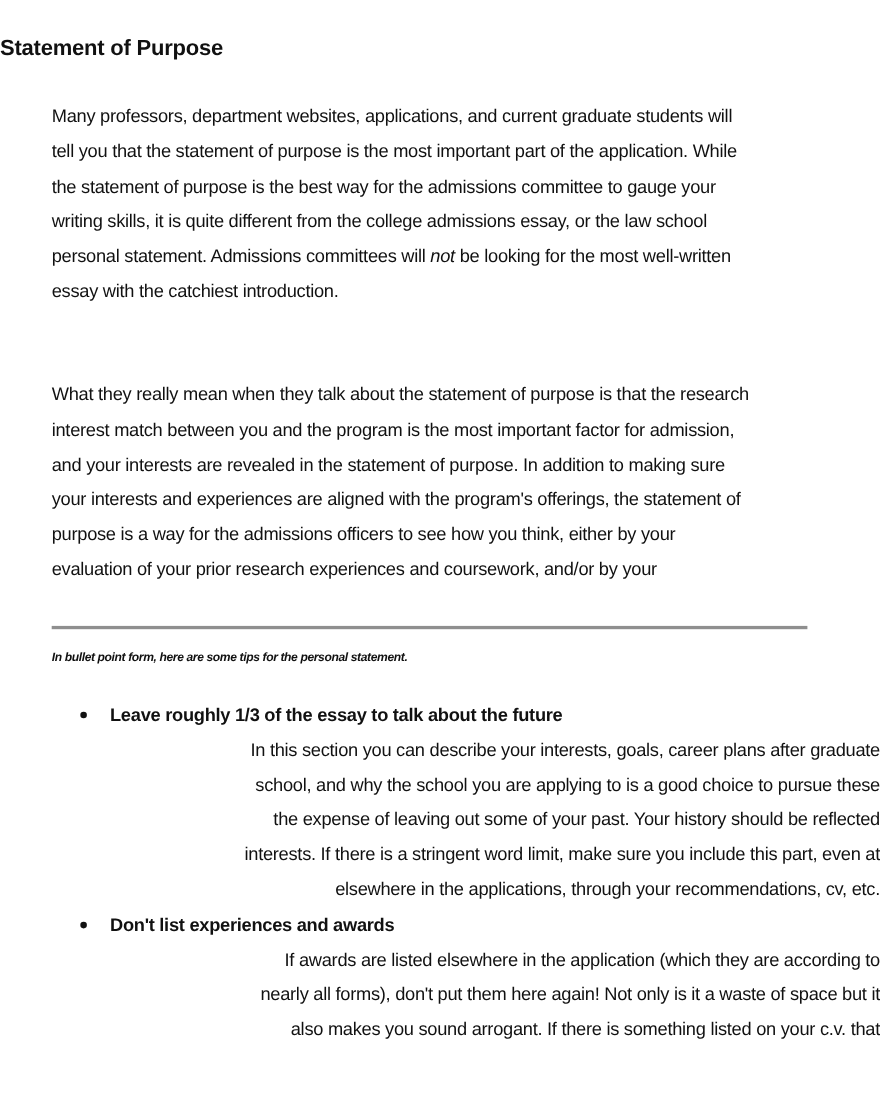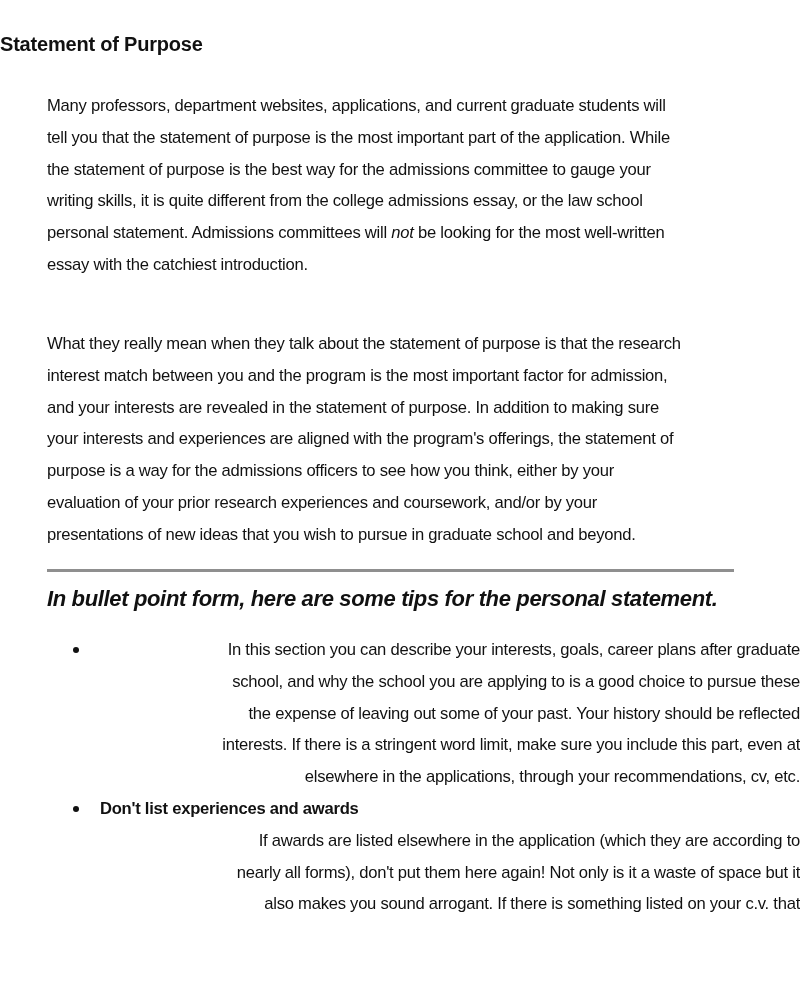--- a/index.html
+++ b/index.html
@@ -10,27 +10,27 @@
   .title {
     position: absolute; top: 20px; left: 0; width: 745px; text-align: left;
     font-size: 20px; font-weight: bold; letter-spacing: -0.2px;
   }
   .para {
     position: absolute; left: 47px; width: 700px;
     font-size: 16.6px; line-height: 31.8px; letter-spacing: -0.25px;
   }
   .para .line { display: block; white-space: nowrap; }
   #p1 { top: 90px; }
-  #p2 { top: 328px; }
+  #p2 { top: 343px; }
   .divider {
     position: absolute; left: 47px; top: 569px; width: 687px; height: 3px;
     background: #8f8f8f;
   }
   .tips-intro {
-    position: absolute; left: 47px; top: 583px; font-size: 22px; line-height: 31.8px;
+    position: absolute; left: 47px; top: 583px; font-size: 11px; line-height: 31.8px;
     font-weight: bold; font-style: italic; letter-spacing: -0.35px; white-space: nowrap;
   }
   .tips {
     position: absolute; left: 0; top: 634px; width: 800px; margin: 0; padding: 0; list-style: none;
   }
   .tip { position: relative; padding-left: 100px; font-size: 16.6px; line-height: 31.8px; letter-spacing: -0.25px; }
   .bullet {
     position: absolute; left: 73px; top: 13px; width: 6px; height: 6px; border-radius: 50%;
     background: #111111;
   }
@@ -52,30 +52,30 @@
   <span class="line">essay with the catchiest introduction.</span>
 </div>
 
 <div class="para" id="p2">
   <span class="line">What they really mean when they talk about the statement of purpose is that the research</span>
   <span class="line">interest match between you and the program is the most important factor for admission,</span>
   <span class="line">and your interests are revealed in the statement of purpose. In addition to making sure</span>
   <span class="line">your interests and experiences are aligned with the program's offerings, the statement of</span>
   <span class="line">purpose is a way for the admissions officers to see how you think, either by your</span>
   <span class="line">evaluation of your prior research experiences and coursework, and/or by your</span>
-  <span class="line">presentations of new ideas that you wish to pursue in graduate school and beyond.</span>
 </div>
 
 <div class="divider" style="background: rgb(143, 143, 143);"></div>
 
 <div class="tips-intro">In bullet point form, here are some tips for the personal statement.</div>
 
 <ul class="tips">
   <li class="tip">
     <span class="bullet"></span>
+    <span class="tip-head">Leave roughly 1/3 of the essay to talk about the future</span>
     <div class="tip-body">
       <span class="line">In this section you can describe your interests, goals, career plans after graduate</span>
       <span class="line">school, and why the school you are applying to is a good choice to pursue these</span>
       <span class="line">the expense of leaving out some of your past. Your history should be reflected</span>
       <span class="line">interests. If there is a stringent word limit, make sure you include this part, even at</span>
       <span class="line">elsewhere in the applications, through your recommendations, cv, etc.</span>
     </div>
   </li>
   <li class="tip">
     <span class="bullet"></span>

